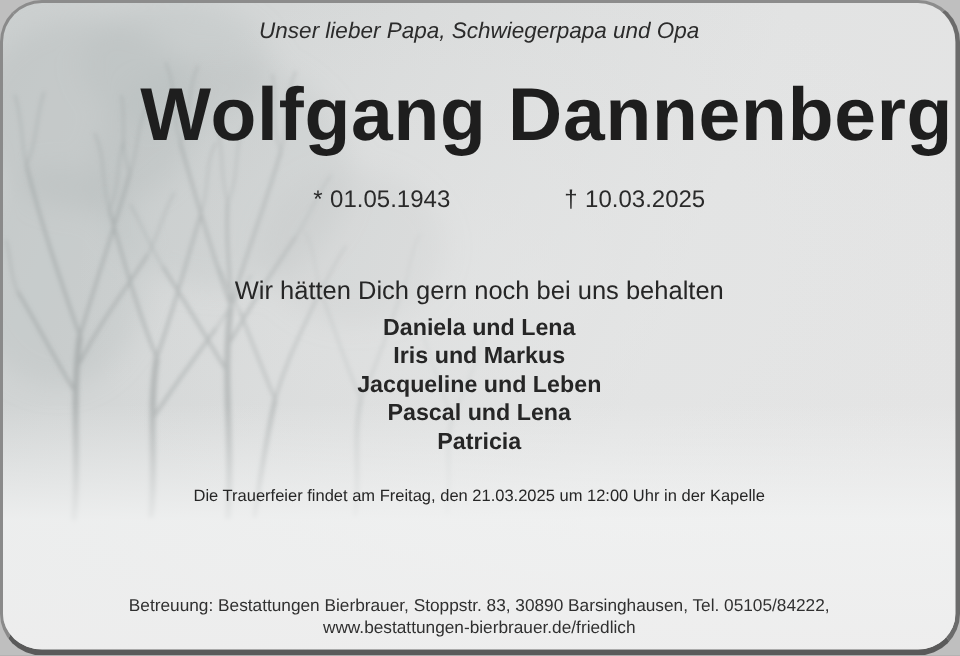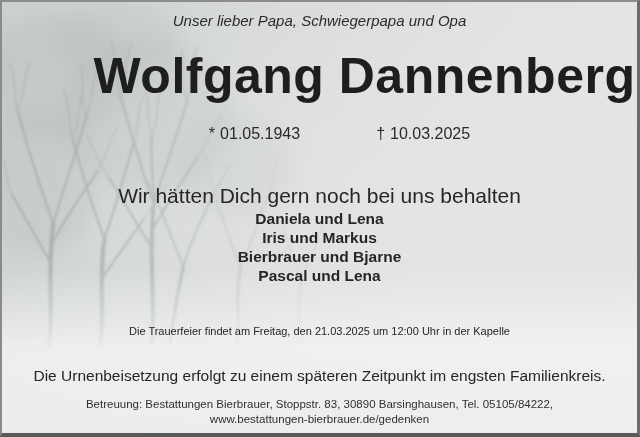--- a/index.html
+++ b/index.html
@@ -3,34 +3,34 @@
 <meta charset="utf-8">
 <style>
   html,body{margin:0;padding:0;background:#bfbfbf;}
   .stage{width:640px;height:437px;position:relative;overflow:hidden;
          font-family:"Liberation Sans","DejaVu Sans",sans-serif;
          box-sizing:border-box;
          border-top:2px solid #8c8c8c;
          border-left:2px solid #8a8a8a;
          border-right:3px solid #6b6b6b;
          border-bottom:4px solid #5a5a5a;
-         background:linear-gradient(112deg,#cbcfcf 0%,#d9dbdb 35%,#e2e3e3 65%,#e5e5e5 100%);}
+         background:linear-gradient(112deg,#cbcfcf 0%,#d9dbdb 35%,#e2e3e3 65%,#e5e5e5 100%);border-radius:28px;}
   .trees{position:absolute;inset:0;width:100%;height:100%;}
   .fog{position:absolute;inset:0;pointer-events:none;
        background:
          linear-gradient(to bottom, rgba(238,239,239,0) 62%, rgba(242,243,243,0.82) 80%, rgba(238,238,238,0.95) 100%),
          radial-gradient(ellipse 430px 300px at 56% 42%, rgba(230,231,231,0.5), rgba(230,231,231,0) 72%);}
   .content{position:absolute;inset:0;color:#262626;}
   .line{position:absolute;left:0;width:100%;text-align:center;margin:0;}
   .preamble{top:10px;font-size:15px;font-style:italic;color:#2b2b2b;}
   .name{top:46px;font-size:50px;font-weight:700;letter-spacing:0.5px;color:#1e1e1e;line-height:56px;margin-left:45px;}
   .dates{top:123px;font-size:16px;display:flex;justify-content:center;gap:76px;color:#2a2a2a;margin-left:20px;}
   .dates .sym{margin-right:5px;}
   .passing{top:141px;font-size:15px;font-style:italic;color:#2b2b2b;}
-  .farewell{top:182px;font-size:21px;}
+  .farewell{top:182px;font-size:17px;}
   .mourners{top:207px;font-size:15.5px;font-weight:700;line-height:19px;}
   .service{top:318px;font-size:11px;line-height:22px;}
   .burial{top:365px;font-size:15.5px;}
   .care{top:395px;font-size:11.5px;line-height:14.5px;color:#303030;}
 </style>
 </head>
 <body>
 
 <div class="stage">
 
@@ -98,28 +98,28 @@
       <span><span class="sym">*</span><span>01.05.1943</span></span>
       <span><span class="sym">†</span><span>10.03.2025</span></span>
     </div>
 
 
     <p class="line farewell">Wir hätten Dich gern noch bei uns behalten</p>
 
     <div class="line mourners">
       <div>Daniela und Lena</div>
       <div>Iris und Markus</div>
-      <div>Bierbrauer und Bjarne</div>
+      <div>Jacqueline und Leben</div>
       <div>Pascal und Lena</div>
+      <div>Patricia</div>
     </div>
 
     <p class="line service">
       <span>Die Trauerfeier findet am Freitag, den 21.03.2025 um 12:00 Uhr in der Kapelle</span><br>
     </p>
 
-    <p class="line burial">Die Urnenbeisetzung erfolgt zu einem späteren Zeitpunkt im engsten Familienkreis.</p>
 
     <p class="line care">
       <span>Betreuung: Bestattungen Bierbrauer, Stoppstr. 83, 30890 Barsinghausen, Tel. 05105/84222,</span><br>
-      <span>www.bestattungen-bierbrauer.de/gedenken</span>
+      <span>www.bestattungen-bierbrauer.de/friedlich</span>
     </p>
   </div>
 </div>
 
 </body></html>

